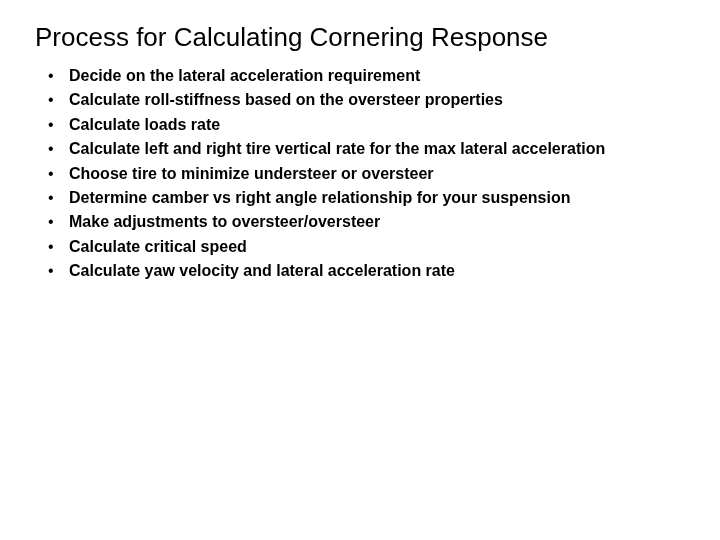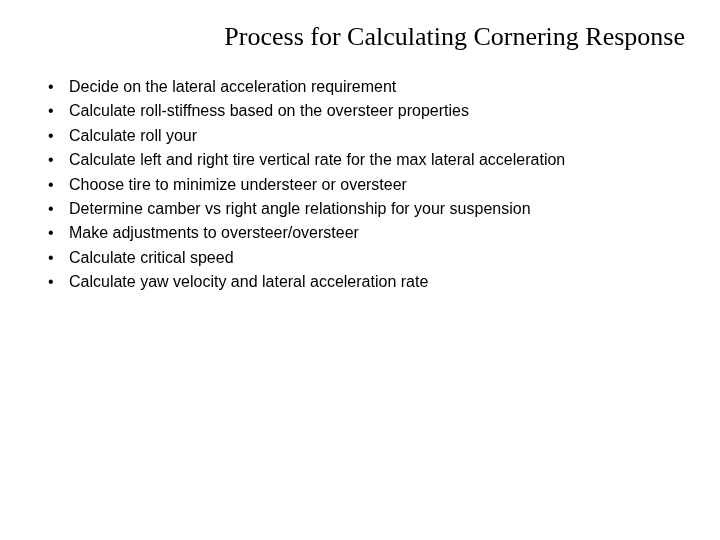--- a/index.html
+++ b/index.html
@@ -11,63 +11,63 @@
       width: 720px;
       height: 540px;
       background: #ffffff;
       font-family: Arial, Helvetica, sans-serif;
       color: #000000;
       padding: 18px 35px;
     }
     .title {
       font-size: 26px;
       font-weight: normal;
-      text-align: right;
-      margin-bottom: 24px;
+      text-align: left;
+      margin-bottom: 12px;
       margin-top: 4px;
-      font-family: Liberation Serif, serif;
     }
     .bullet-list {
       list-style: none;
       padding-left: 10px;
     }
     .bullet-item {
       display: flex;
       align-items: flex-start;
       font-size: 16px;
       line-height: 1.4;
       margin-bottom: 2px;
     }
     .bullet {
       width: 24px;
       flex-shrink: 0;
       text-align: left;
       padding-left: 3px;
     }
     .item-text {
       flex: 1;
+      font-weight: bold;
     }
   </style>
 </head>
 <body>
 
 <h1 class="title">Process for Calculating Cornering Response</h1>
 
 <ul class="bullet-list">
   <li class="bullet-item">
     <span class="bullet">•</span>
     <span class="item-text">Decide on the lateral acceleration requirement</span>
   </li>
   <li class="bullet-item">
     <span class="bullet">•</span>
     <span class="item-text">Calculate roll-stiffness based on the oversteer properties</span>
   </li>
   <li class="bullet-item">
     <span class="bullet">•</span>
-    <span class="item-text">Calculate roll your</span>
+    <span class="item-text">Calculate loads rate</span>
   </li>
   <li class="bullet-item">
     <span class="bullet">•</span>
     <span class="item-text">Calculate left and right tire vertical rate for the max lateral acceleration</span>
   </li>
   <li class="bullet-item">
     <span class="bullet">•</span>
     <span class="item-text">Choose tire to minimize understeer or oversteer</span>
   </li>
   <li class="bullet-item">

